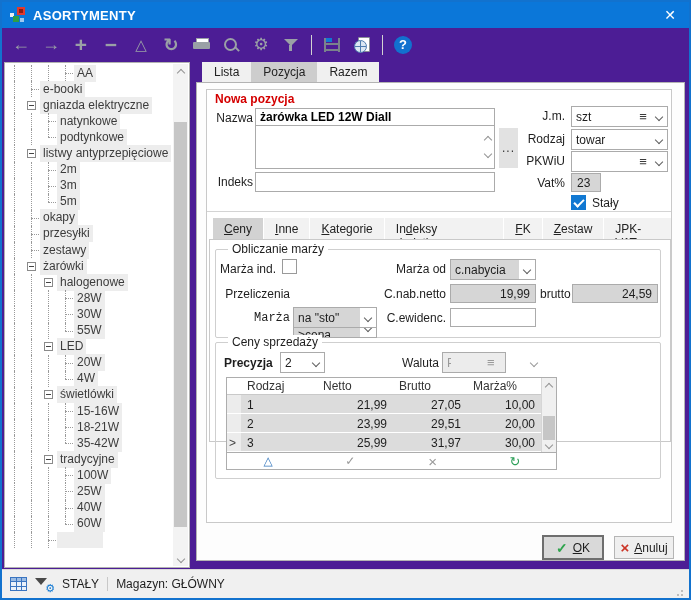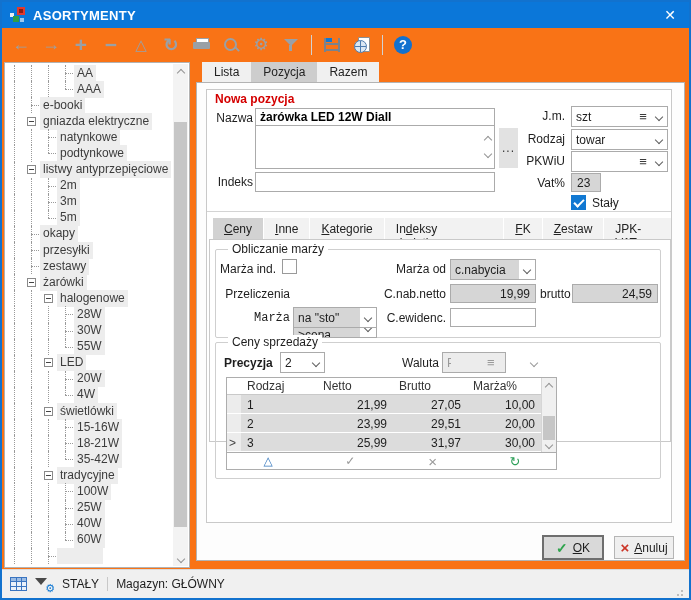--- a/index.html
+++ b/index.html
@@ -1,18 +1,18 @@
 <!DOCTYPE html>
 <html><head>
 <meta charset="utf-8">
 <style>
   * { box-sizing:border-box; margin:0; padding:0; }
   html,body { width:691px; height:600px; }
   body { font-family:"Liberation Sans",sans-serif; font-size:12px; color:#1e1e1e; background:#fff; }
-  .window { position:relative; width:691px; height:600px; background:#f97316; border:2px solid #1272ce; overflow:hidden;padding-left:47px; }
+  .window { position:relative; width:691px; height:600px; background:#4c1d95; border:2px solid #1272ce; overflow:hidden;padding-left:47px; }
 
   
   .titlebar { position:absolute; left:0; top:0; right:0; height:26px; background:#0b77d9; display:flex; align-items:center; padding:0 8px; }
   .app-icon { position:relative; width:16px; height:16px; margin-right:7px; }
   .app-icon .sq { position:absolute; }
   .sq-red { right:1px; top:0; width:8px; height:8px; background:#e03a2f; }
   .sq-red::after { content:""; position:absolute; left:2px; top:2px; width:4px; height:4px; background:#8f1d14; }
   .sq-white { left:0; top:6px; width:4px; height:4px; background:#e8eef4; }
   .sq-green { left:3px; top:9px; width:6px; height:6px; background:#2f9e44; }
   .sq-blue { left:10px; top:11px; width:4px; height:4px; background:#9ec9f0; }
@@ -220,27 +220,20 @@
     </div>
 
   <div class="tree">
     <div class="tree-rows">
         <div class="trow">
           <span class="tcell vline"></span>
           <span class="tcell vline"></span>
           <span class="tcell vline"></span>
           <span class="tcell conn"></span>
           <span class="tlabel">AA</span>
-        </div>
-        <div class="trow">
-          <span class="tcell vline"></span>
-          <span class="tcell vline"></span>
-          <span class="tcell vline"></span>
-          <span class="tcell conn last"></span>
-          <span class="tlabel">AAA</span>
         </div>
         <div class="trow">
           <span class="tcell vline"></span>
           <span class="tcell conn"></span>
           <span class="tlabel">e-booki</span>
         </div>
         <div class="trow">
           <span class="tcell vline"></span>
           <span class="tcell expander">
             <span class="expbox"></span>

